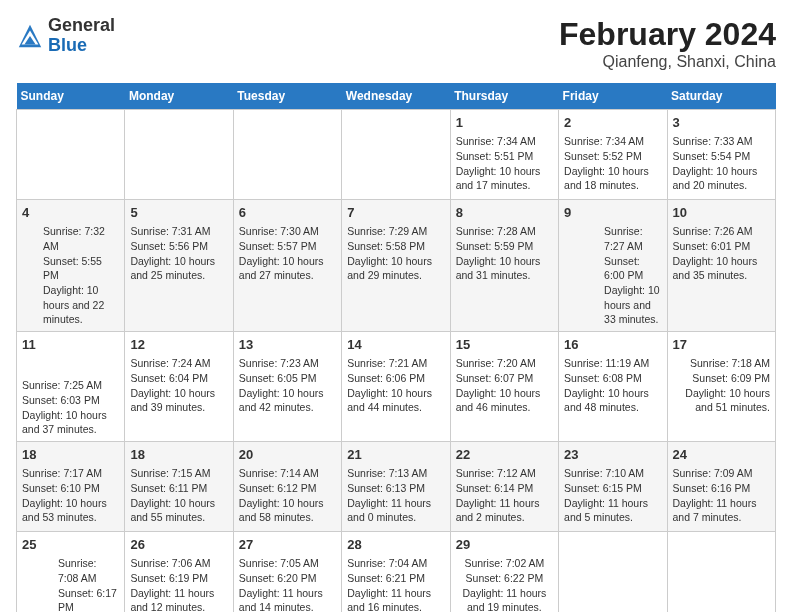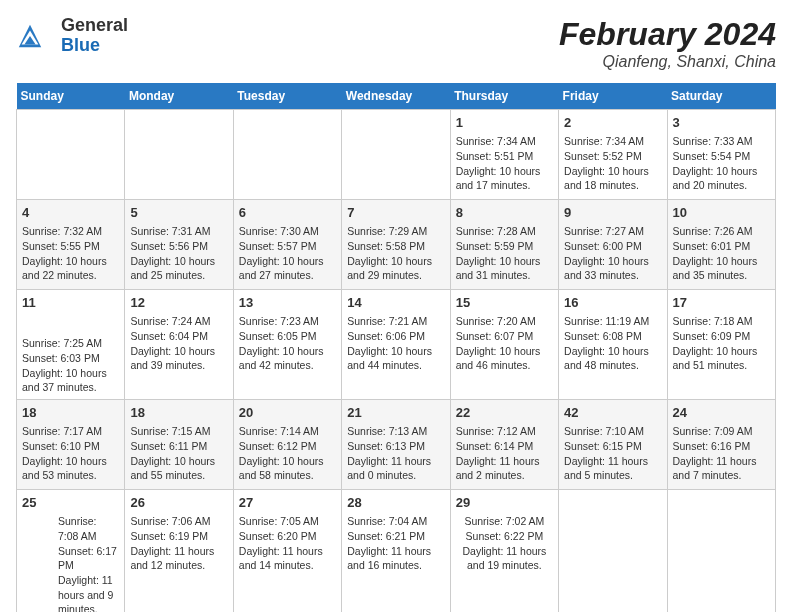--- a/index.html
+++ b/index.html
@@ -12,34 +12,34 @@
     }
     .header {
       display: flex;
       justify-content: space-between;
       align-items: flex-start;
       margin-bottom: 12px;
     }
     .logo {
       display: flex;
       align-items: center;
-      gap: 17px;
+      gap: 4px;
     }
     .logo-text {
       font-size: 18px;
       font-weight: bold;
       line-height: 1.1;
     }
     .logo-general { color: #333; }
     .logo-blue { color: #1a6bb5; }
     .logo-icon {
       width: 28px;
       height: 28px;
     }
-    .title-block { text-align: right; font-style: italic; }
+    .title-block { text-align: right; }
     .title-block h1 {
       font-size: 32px;
       font-weight: bold;
       color: #222;
     }
     .title-block h2 {
       font-size: 16px;
       font-weight: normal;
       color: #444;
     }
@@ -137,21 +137,21 @@
         <td>
           <span class="day-num">3</span>
           <div class="day-info" style="white-space: pre-line;">Sunrise: 7:33 AM
 Sunset: 5:54 PM
 Daylight: 10 hours and 20 minutes.</div>
         </td>
       </tr>
       <tr>
         <td>
           <span class="day-num">4</span>
-          <div class="day-info" style="white-space: pre-line;">Sunrise: 7:32 AM
+          <div class="day-info" style="white-space: pre-line; margin-left: 21px;">Sunrise: 7:32 AM
 Sunset: 5:55 PM
 Daylight: 10 hours and 22 minutes.</div>
         </td>
         <td>
           <span class="day-num">5</span>
           <div class="day-info" style="white-space: pre-line;">Sunrise: 7:31 AM
 Sunset: 5:56 PM
 Daylight: 10 hours and 25 minutes.</div>
         </td>
         <td>
@@ -167,21 +167,21 @@
 Daylight: 10 hours and 29 minutes.</div>
         </td>
         <td>
           <span class="day-num">8</span>
           <div class="day-info" style="white-space: pre-line;">Sunrise: 7:28 AM
 Sunset: 5:59 PM
 Daylight: 10 hours and 31 minutes.</div>
         </td>
         <td>
           <span class="day-num">9</span>
-          <div class="day-info" style="white-space: pre-line;">Sunrise: 7:27 AM
+          <div class="day-info" style="white-space: pre-line; margin-left: 40px;">Sunrise: 7:27 AM
 Sunset: 6:00 PM
 Daylight: 10 hours and 33 minutes.</div>
         </td>
         <td>
           <span class="day-num">10</span>
           <div class="day-info" style="white-space: pre-line;">Sunrise: 7:26 AM
 Sunset: 6:01 PM
 Daylight: 10 hours and 35 minutes.</div>
         </td>
       </tr>
@@ -217,21 +217,21 @@
 Daylight: 10 hours and 46 minutes.</div>
         </td>
         <td>
           <span class="day-num">16</span>
           <div class="day-info" style="white-space: pre-line;">Sunrise: 11:19 AM
 Sunset: 6:08 PM
 Daylight: 10 hours and 48 minutes.</div>
         </td>
         <td>
           <span class="day-num">17</span>
-          <div class="day-info" style="white-space: pre-line;">Sunrise: 7:18 AM
+          <div class="day-info" style="white-space: pre-line; text-align: right;">Sunrise: 7:18 AM
 Sunset: 6:09 PM
 Daylight: 10 hours and 51 minutes.</div>
         </td>
       </tr>
       <tr>
         <td>
           <span class="day-num">18</span>
           <div class="day-info" style="white-space: pre-line;">Sunrise: 7:17 AM
 Sunset: 6:10 PM
 Daylight: 10 hours and 53 minutes.</div>
@@ -254,21 +254,21 @@
 Sunset: 6:13 PM
 Daylight: 11 hours and 0 minutes.</div>
         </td>
         <td>
           <span class="day-num">22</span>
           <div class="day-info" style="white-space: pre-line;">Sunrise: 7:12 AM
 Sunset: 6:14 PM
 Daylight: 11 hours and 2 minutes.</div>
         </td>
         <td>
-          <span class="day-num">42</span>
+          <span class="day-num">23</span>
           <div class="day-info" style="white-space: pre-line;">Sunrise: 7:10 AM
 Sunset: 6:15 PM
 Daylight: 11 hours and 5 minutes.</div>
         </td>
         <td>
           <span class="day-num">24</span>
           <div class="day-info" style="white-space: pre-line;">Sunrise: 7:09 AM
 Sunset: 6:16 PM
 Daylight: 11 hours and 7 minutes.</div>
         </td>

